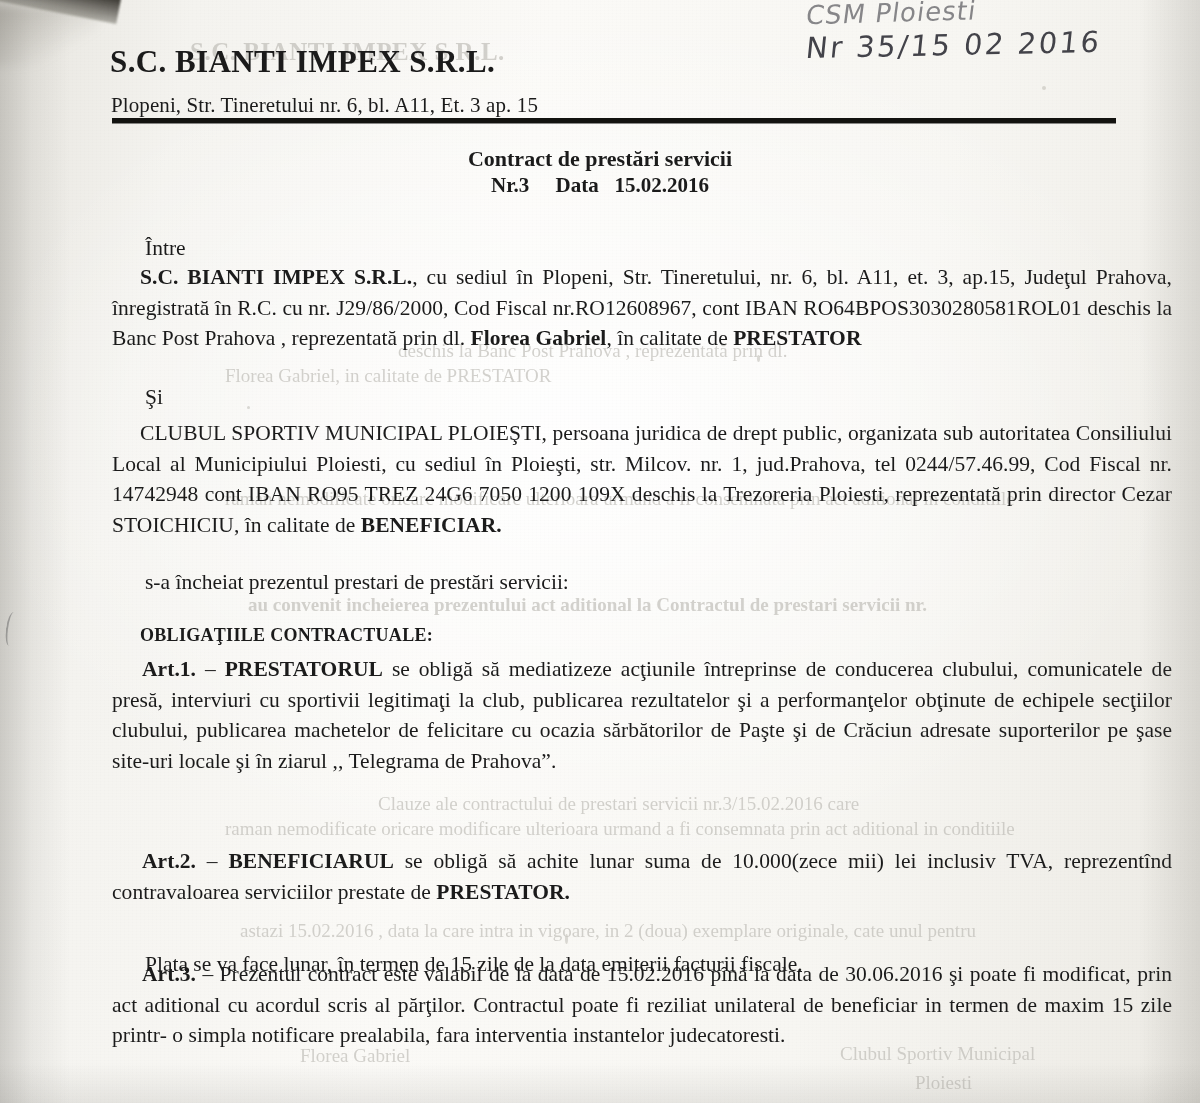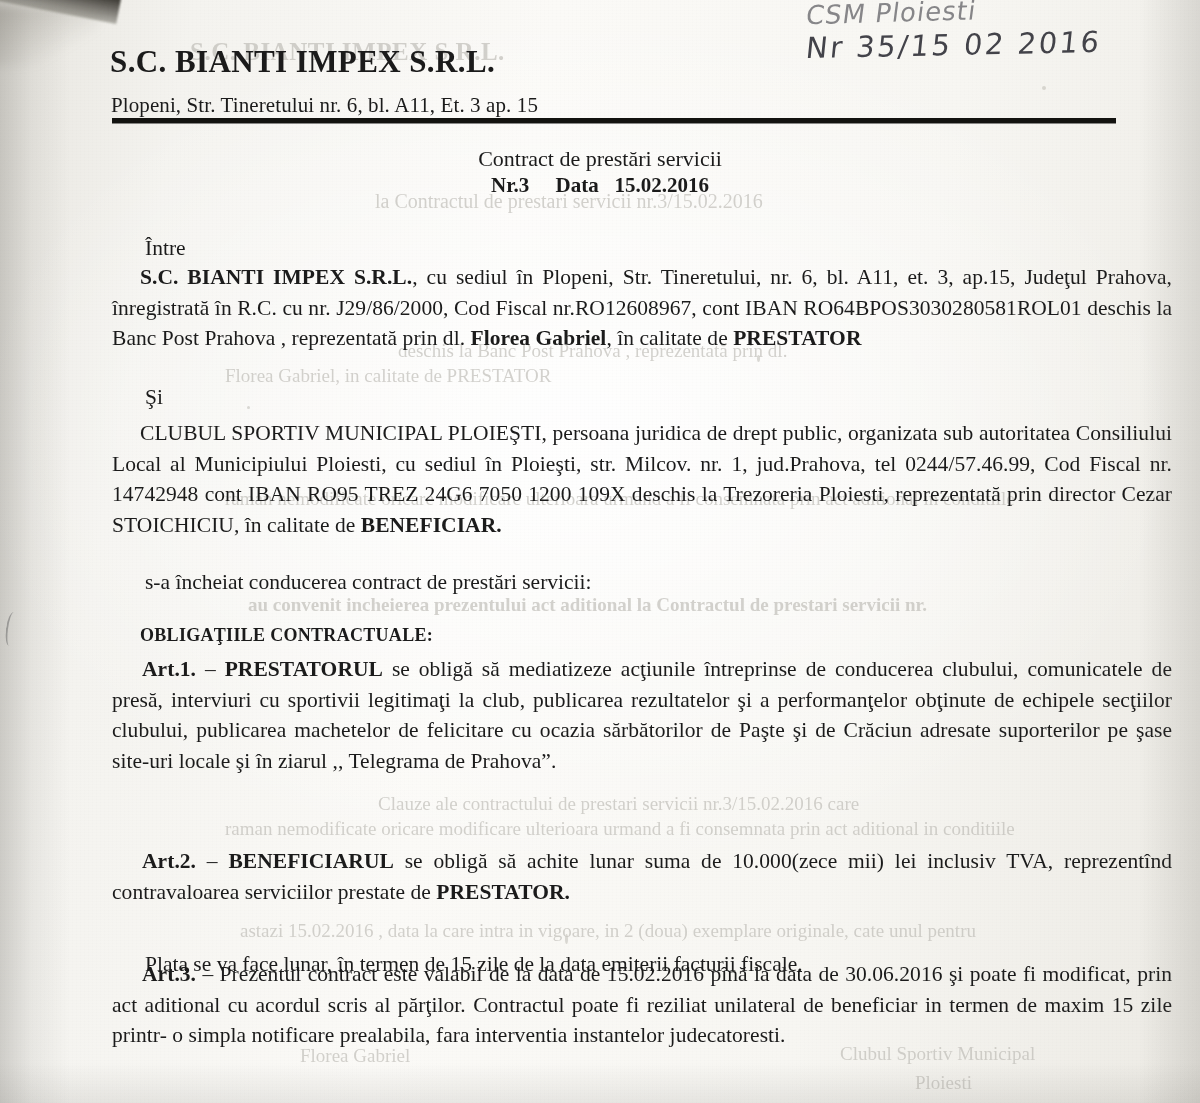--- a/index.html
+++ b/index.html
@@ -115,21 +115,21 @@
     width: 1004px; height: 5px;
     background: #131310;
     box-shadow: 0 1px 0 rgba(0,0,0,.45);
   }
 
   #doc-title {
     left: 0; top: 146px;
     width: 1200px;
     text-align: center;
     font-size: 22px;
-    font-weight: normal;
+    font-weight: bold;
   }
   #doc-number-line {
     left: 0; top: 173px;
     width: 1200px;
     text-align: center;
     font-size: 21px;
   }
   #doc-number-line .lbl { font-weight: bold; }
   #doc-number-line .val { font-weight: bold; }
 
@@ -196,21 +196,20 @@
 </head>
 <body>
 
 <div id="page">
 
   <div id="paper-tone"></div>
   <div id="paper-grain"></div>
 
   <div id="ghost-layer">
     <div class="ghost" style="left:190px; top:38px; font-size:25px; font-weight:bold; letter-spacing:.5px;">S.C. BIANTI IMPEX S.R.L.</div>
-    <div class="ghost" style="left:375px; top:190px; font-size:20px;">la Contractul de prestari servicii nr.3/15.02.2016</div>
     <div class="ghost" style="left:398px; top:340px; font-size:19px;">deschis la Banc Post Prahova , reprezentată prin dl.</div>
     <div class="ghost" style="left:225px; top:365px; font-size:19px;">Florea Gabriel, in calitate de PRESTATOR</div>
     <div class="ghost" style="left:225px; top:488px; font-size:19px;">raman nemodificate oricare modificare ulterioara urmand a fi consemnata prin act aditional in conditiile</div>
     <div class="ghost" style="left:248px; top:594px; font-size:19px;font-weight:bold;">au convenit incheierea prezentului act aditional la Contractul de prestari servicii nr.</div>
     <div class="ghost" style="left:378px; top:793px; font-size:19px;">Clauze ale contractului de prestari servicii nr.3/15.02.2016 care</div>
     <div class="ghost" style="left:225px; top:818px; font-size:19px;">raman nemodificate oricare modificare ulterioara urmand a fi consemnata prin act aditional in conditiile</div>
     <div class="ghost" style="left:240px; top:920px; font-size:19px;text-align:right;">astazi 15.02.2016 , data la care intra in vigoare, in 2 (doua) exemplare originale, cate unul pentru</div>
     <div class="ghost" style="left:300px; top:1045px; font-size:19px;">Florea Gabriel</div>
     <div class="ghost" style="left:840px; top:1043px; font-size:19px;">Clubul Sportiv Municipal</div>
     <div class="ghost" style="left:915px; top:1072px; font-size:19px;">Ploiesti</div>
@@ -239,21 +238,21 @@
     <div class="blk para" id="party-a">
       <b>S.C. BIANTI IMPEX S.R.L.</b><span>, cu sediul în Plopeni, Str. Tineretului, nr. 6, bl. A11, et. 3, ap.15, Judeţul Prahova, înregistrată în R.C. cu nr. J29/86/2000, Cod Fiscal nr.RO12608967, cont IBAN RO64BPOS3030280581ROL01 deschis la Banc Post Prahova , reprezentată prin dl. </span><b>Florea Gabriel</b><span>, în calitate de </span><b>PRESTATOR</b>
     </div>
 
     <div class="blk" id="si">Şi</div>
 
     <div class="blk para" id="party-b">
       <span>CLUBUL SPORTIV MUNICIPAL PLOIEŞTI, persoana juridica de drept public, organizata sub autoritatea Consiliului Local al Municipiului Ploiesti, cu sediul în Ploieşti, str. Milcov. nr. 1, jud.Prahova, tel 0244/57.46.99, Cod Fiscal nr. 14742948 cont IBAN RO95 TREZ 24G6 7050 1200 109X deschis la Trezoreria Ploiesti, reprezentată prin director Cezar STOICHICIU, în calitate de </span><b>BENEFICIAR.</b>
     </div>
 
-    <div class="blk" id="closing">s-a încheiat conducerea contract de prestări servicii:</div>
+    <div class="blk" id="closing">s-a încheiat prezentul prestari de prestări servicii:</div>
 
     <div class="blk" id="obligations-heading">OBLIGAŢIILE CONTRACTUALE:</div>
 
     <div class="blk para" id="art1">
       <b>Art.1.</b><span> – </span><b>PRESTATORUL</b><span> se obligă să mediatizeze acţiunile întreprinse de conducerea clubului, comunicatele de presă, interviuri cu sportivii legitimaţi la club, publicarea rezultatelor şi a performanţelor obţinute de echipele secţiilor clubului, publicarea machetelor de felicitare cu ocazia sărbătorilor de Paşte şi de Crăciun adresate suporterilor pe şase site-uri locale şi în ziarul ,, Telegrama de Prahova”.</span>
     </div>
 
     <div class="blk para" id="art2">
       <b>Art.2.</b><span> – </span><b>BENEFICIARUL</b><span> se obligă să achite lunar suma de 10.000(zece mii) lei inclusiv TVA, reprezentînd contravaloarea serviciilor prestate de </span><b>PRESTATOR.</b>
     </div>

